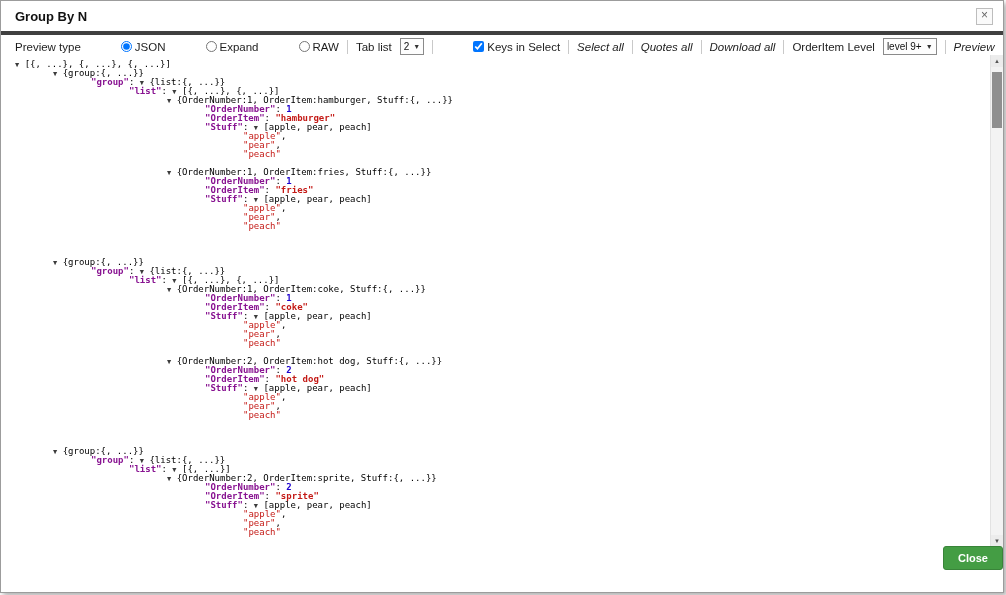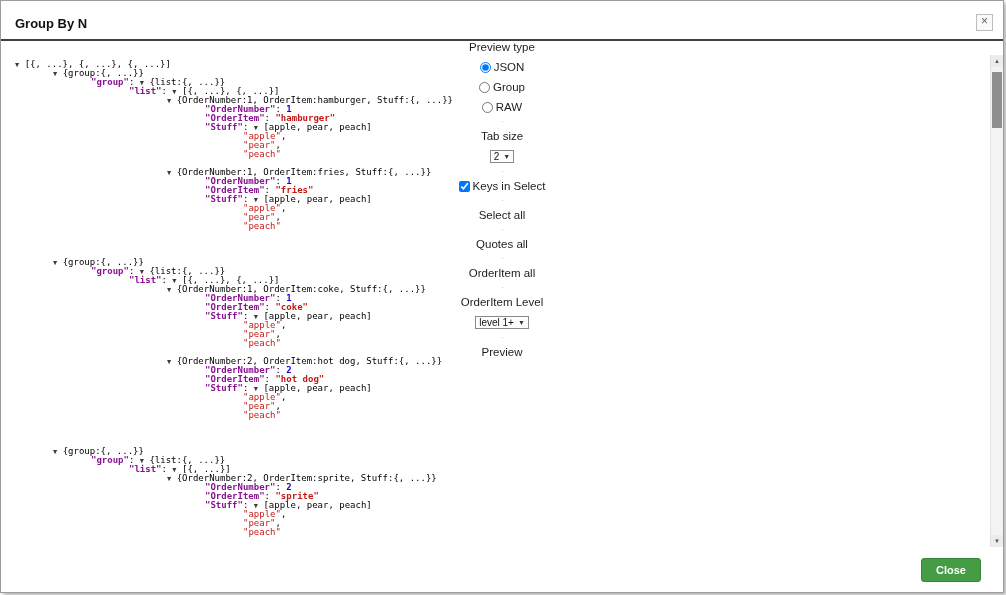--- a/index.html
+++ b/index.html
@@ -6,41 +6,41 @@
   body {
     width:1006px; height:595px; position:relative; overflow:hidden;
     background:#ffffff; font-family:"Liberation Sans", sans-serif; cursor:default;
   }
   .modal {
     position:absolute; left:0; top:0; width:1002px; height:591px;
     background:#fff; border:1px solid #9c9c9c;
     box-shadow:3px 3px 5px rgba(0,0,0,.30);
   }
   .titlebar {
-    height:30px; display:flex; align-items:flex-end; justify-content:space-between;
-    padding:0 10px 8px 14px; border-bottom:2px solid #404040;
+    height:30px; display:flex; align-items:center; justify-content:space-between;
+    padding:0 10px 0 14px; border-bottom:4px solid #404040;
   }
   .title { font-size:13px; font-weight:bold; color:#111; }
   .x-btn {
     width:15px; height:15px; border:1px solid #bdbdbd; background:#fafafa;
     color:#666; font-size:12px; line-height:13px; text-align:center; cursor:pointer;
   }
   .toolbar {
     height:23px; display:flex; align-items:center; padding:0 14px; gap:8px;
-    font-size:11.5px; color:#1d1d1d; white-space:nowrap;flex-direction:column;
+    font-size:11.5px; color:#1d1d1d; white-space:nowrap;
   }
   .sep { width:1px; height:14px; background:#c9c9c9; flex:0 0 1px; }
-  label.opt { display:inline-flex; align-items:center; gap:3px; cursor:pointer; }
+  label.opt { display:inline-flex; align-items:center; gap:3px; cursor:pointer;margin-left:32px; }
   input[type=radio], input[type=checkbox] { width:11px; height:11px; margin:0; cursor:pointer; }
   .selectbox {
     display:inline-flex; align-items:center; gap:4px; border:1px solid #8a8a8a;
     background:#fdfdfd; padding:0 3px; height:15px; font-size:10px; color:#111; cursor:pointer;
   }
   .selarrow { font-size:7px; color:#333; }
-  .tool-btn { cursor:pointer; }
+  .tool-btn { cursor:pointer;font-style:italic; }
   .content { position:absolute; top:54px; left:0; right:0; bottom:45px; overflow:hidden; }
   .tree {
     font-family:"DejaVu Sans Mono", monospace; font-size:9px;
     padding:5px 14px 0 14px; white-space:pre; color:#000;
   }
   .line { height:9px; line-height:9px; }
   .sg-tri { font-size:7px; color:#3c3c3c; cursor:pointer; }
   .sg-key { color:var(--json-key,#881391); font-weight:bold; }
   .sg-num { color:var(--json-number,#1c00cf); font-weight:bold; }
   .sg-str { color:var(--json-string,#c41a16); font-weight:bold; }
@@ -55,22 +55,22 @@
     align-items:center; justify-content:center; font-size:6px; color:#555;
     background:#ececec; cursor:pointer;
   }
   .sb-up { top:0; }
   .sb-down { bottom:0; }
   .sb-thumb {
     position:absolute; left:1px; right:1px; top:17px; height:56px;
     background:#8f8f8f; cursor:pointer;
   }
   .footer {
-    position:absolute; bottom:0; left:0; right:0; height:45px;
-    display:flex; align-items:center; justify-content:flex-end; padding-right:22px;
+    position:absolute; bottom:12px; left:0; right:0; height:45px;
+    display:flex; align-items:center; justify-content:flex-end; 
   }
   .close-btn {
     background:var(--close-button-bg,#449d44);
     border:1px solid var(--close-button-border,#398439);
     color:#fff; font-size:11px; font-weight:bold; padding:5px 14px;
     border-radius:3px; cursor:pointer; font-family:"Liberation Sans", sans-serif;
   }
 </style>
 </head>
 <body>
@@ -83,47 +83,47 @@
   </div>
 
   <div class="toolbar">
     <span>Preview type</span>
     <label class="opt">
       <input type="radio" name="preview-type" checked="" style="">
       <span>JSON</span>
     </label>
     <label class="opt">
       <input type="radio" name="preview-type" style="">
-      <span>Group</span>
+      <span>Expand</span>
     </label>
     <label class="opt">
       <input type="radio" name="preview-type" style="">
       <span>RAW</span>
     </label>
     <span class="sep"></span>
-    <span>Tab size</span>
+    <span>Tab list</span>
     <span class="selectbox">
       <span>2</span>
       <span class="selarrow">▼</span>
     </span>
     <span class="sep"></span>
     <label class="opt">
       <input type="checkbox" checked="" style="">
       <span>Keys in Select</span>
     </label>
     <span class="sep"></span>
     <span class="tool-btn">Select all</span>
     <span class="sep"></span>
     <span class="tool-btn">Quotes all</span>
     <span class="sep"></span>
-    <span class="tool-btn">OrderItem all</span>
+    <span class="tool-btn">Download all</span>
     <span class="sep"></span>
     <span>OrderItem Level</span>
     <span class="selectbox">
-      <span>level 1+</span>
+      <span>level 9+</span>
       <span class="selarrow">▼</span>
     </span>
     <span class="sep"></span>
     <span class="tool-btn">Preview</span>
   </div>
 
   <div class="content">
     <div class="tree" id="tree"><div class="line" style="padding-left: 0px;"><span class="sg-tri">▼</span><span class="sg-pln"> [{, ...}, {, ...}, {, ...}]</span></div><div class="line" style="padding-left: 38px;"><span class="sg-tri">▼</span><span class="sg-pln"> {group:{, ...}}</span></div><div class="line" style="padding-left: 76px;"><span class="sg-key">"group"</span><span class="sg-pln">: </span><span class="sg-tri">▼</span><span class="sg-pln"> {list:{, ...}}</span></div><div class="line" style="padding-left: 114px;"><span class="sg-key">"list"</span><span class="sg-pln">: </span><span class="sg-tri">▼</span><span class="sg-pln"> [{, ...}, {, ...}]</span></div><div class="line" style="padding-left: 152px;"><span class="sg-tri">▼</span><span class="sg-pln"> {OrderNumber:1, OrderItem:hamburger, Stuff:{, ...}}</span></div><div class="line" style="padding-left: 190px;"><span class="sg-key">"OrderNumber"</span><span class="sg-pln">: </span><span class="sg-num">1</span></div><div class="line" style="padding-left: 190px;"><span class="sg-key">"OrderItem"</span><span class="sg-pln">: </span><span class="sg-str">"hamburger"</span></div><div class="line" style="padding-left: 190px;"><span class="sg-key">"Stuff"</span><span class="sg-pln">: </span><span class="sg-tri">▼</span><span class="sg-pln"> [apple, pear, peach]</span></div><div class="line" style="padding-left: 228px;"><span class="sg-istr">"apple"</span><span class="sg-pln">,</span></div><div class="line" style="padding-left: 228px;"><span class="sg-istr">"pear"</span><span class="sg-pln">,</span></div><div class="line" style="padding-left: 228px;"><span class="sg-istr">"peach"</span></div><div class="line" style="padding-left: 152px; margin-top: 9px;"><span class="sg-tri">▼</span><span class="sg-pln"> {OrderNumber:1, OrderItem:fries, Stuff:{, ...}}</span></div><div class="line" style="padding-left: 190px;"><span class="sg-key">"OrderNumber"</span><span class="sg-pln">: </span><span class="sg-num">1</span></div><div class="line" style="padding-left: 190px;"><span class="sg-key">"OrderItem"</span><span class="sg-pln">: </span><span class="sg-str">"fries"</span></div><div class="line" style="padding-left: 190px;"><span class="sg-key">"Stuff"</span><span class="sg-pln">: </span><span class="sg-tri">▼</span><span class="sg-pln"> [apple, pear, peach]</span></div><div class="line" style="padding-left: 228px;"><span class="sg-istr">"apple"</span><span class="sg-pln">,</span></div><div class="line" style="padding-left: 228px;"><span class="sg-istr">"pear"</span><span class="sg-pln">,</span></div><div class="line" style="padding-left: 228px;"><span class="sg-istr">"peach"</span></div><div class="line" style="padding-left: 38px; margin-top: 27px;"><span class="sg-tri">▼</span><span class="sg-pln"> {group:{, ...}}</span></div><div class="line" style="padding-left: 76px;"><span class="sg-key">"group"</span><span class="sg-pln">: </span><span class="sg-tri">▼</span><span class="sg-pln"> {list:{, ...}}</span></div><div class="line" style="padding-left: 114px;"><span class="sg-key">"list"</span><span class="sg-pln">: </span><span class="sg-tri">▼</span><span class="sg-pln"> [{, ...}, {, ...}]</span></div><div class="line" style="padding-left: 152px;"><span class="sg-tri">▼</span><span class="sg-pln"> {OrderNumber:1, OrderItem:coke, Stuff:{, ...}}</span></div><div class="line" style="padding-left: 190px;"><span class="sg-key">"OrderNumber"</span><span class="sg-pln">: </span><span class="sg-num">1</span></div><div class="line" style="padding-left: 190px;"><span class="sg-key">"OrderItem"</span><span class="sg-pln">: </span><span class="sg-str">"coke"</span></div><div class="line" style="padding-left: 190px;"><span class="sg-key">"Stuff"</span><span class="sg-pln">: </span><span class="sg-tri">▼</span><span class="sg-pln"> [apple, pear, peach]</span></div><div class="line" style="padding-left: 228px;"><span class="sg-istr">"apple"</span><span class="sg-pln">,</span></div><div class="line" style="padding-left: 228px;"><span class="sg-istr">"pear"</span><span class="sg-pln">,</span></div><div class="line" style="padding-left: 228px;"><span class="sg-istr">"peach"</span></div><div class="line" style="padding-left: 152px; margin-top: 9px;"><span class="sg-tri">▼</span><span class="sg-pln"> {OrderNumber:2, OrderItem:hot dog, Stuff:{, ...}}</span></div><div class="line" style="padding-left: 190px;"><span class="sg-key">"OrderNumber"</span><span class="sg-pln">: </span><span class="sg-num">2</span></div><div class="line" style="padding-left: 190px;"><span class="sg-key">"OrderItem"</span><span class="sg-pln">: </span><span class="sg-str">"hot dog"</span></div><div class="line" style="padding-left: 190px;"><span class="sg-key">"Stuff"</span><span class="sg-pln">: </span><span class="sg-tri">▼</span><span class="sg-pln"> [apple, pear, peach]</span></div><div class="line" style="padding-left: 228px;"><span class="sg-istr">"apple"</span><span class="sg-pln">,</span></div><div class="line" style="padding-left: 228px;"><span class="sg-istr">"pear"</span><span class="sg-pln">,</span></div><div class="line" style="padding-left: 228px;"><span class="sg-istr">"peach"</span></div><div class="line" style="padding-left: 38px; margin-top: 27px;"><span class="sg-tri">▼</span><span class="sg-pln"> {group:{, ...}}</span></div><div class="line" style="padding-left: 76px;"><span class="sg-key">"group"</span><span class="sg-pln">: </span><span class="sg-tri">▼</span><span class="sg-pln"> {list:{, ...}}</span></div><div class="line" style="padding-left: 114px;"><span class="sg-key">"list"</span><span class="sg-pln">: </span><span class="sg-tri">▼</span><span class="sg-pln"> [{, ...}]</span></div><div class="line" style="padding-left: 152px;"><span class="sg-tri">▼</span><span class="sg-pln"> {OrderNumber:2, OrderItem:sprite, Stuff:{, ...}}</span></div><div class="line" style="padding-left: 190px;"><span class="sg-key">"OrderNumber"</span><span class="sg-pln">: </span><span class="sg-num">2</span></div><div class="line" style="padding-left: 190px;"><span class="sg-key">"OrderItem"</span><span class="sg-pln">: </span><span class="sg-str">"sprite"</span></div><div class="line" style="padding-left: 190px;"><span class="sg-key">"Stuff"</span><span class="sg-pln">: </span><span class="sg-tri">▼</span><span class="sg-pln"> [apple, pear, peach]</span></div><div class="line" style="padding-left: 228px;"><span class="sg-istr">"apple"</span><span class="sg-pln">,</span></div><div class="line" style="padding-left: 228px;"><span class="sg-istr">"pear"</span><span class="sg-pln">,</span></div><div class="line" style="padding-left: 228px;"><span class="sg-istr">"peach"</span></div></div>
     <div class="scrollbar">
       <div class="sb-btn sb-up">▲</div>

